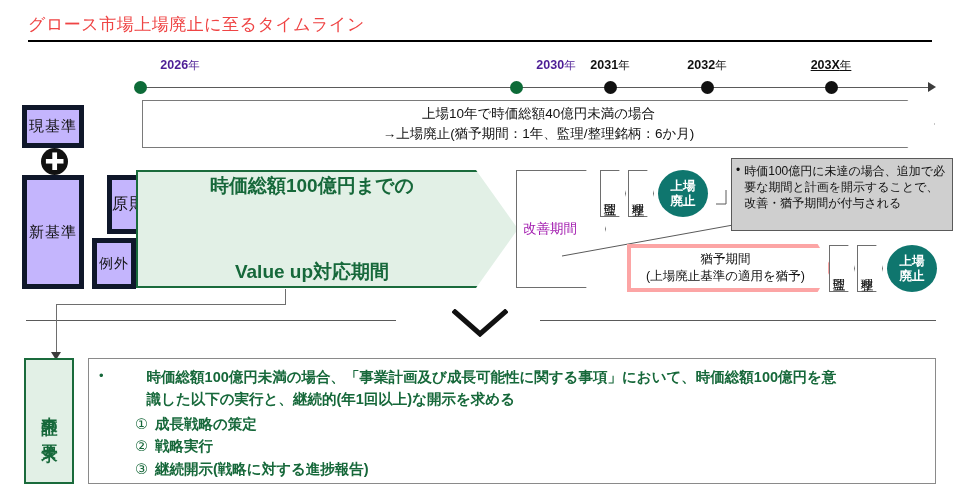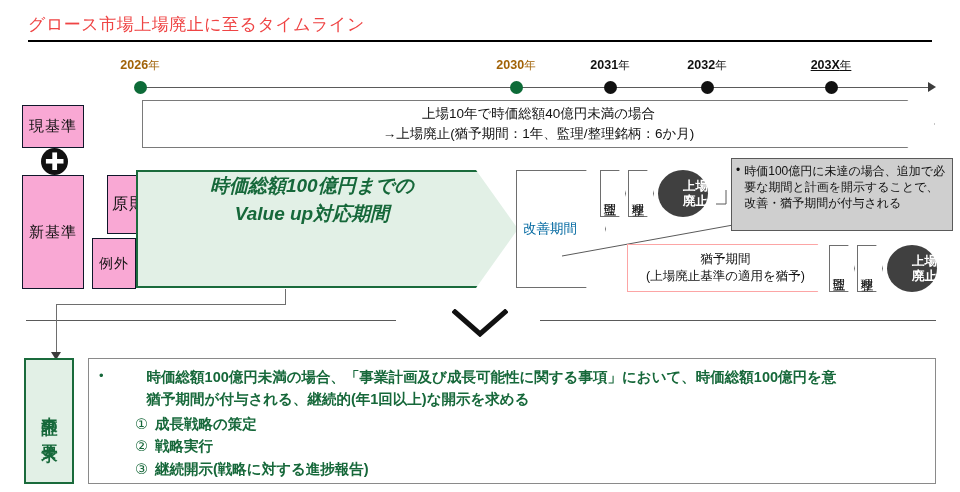--- a/index.html
+++ b/index.html
@@ -23,26 +23,26 @@
   .tl-arrow{
     left:928px;top:82px;width:0;height:0;
     border-left:8px solid #3c3c3c;border-top:5px solid transparent;border-bottom:5px solid transparent;
   }
   .tl-dot{width:13px;height:13px;border-radius:50%;top:81px;background:#111;}
   .tl-dot.green{background:#0d6b38;}
   .tl-label{
     top:58px;font-size:12.5px;font-weight:bold;color:#111;white-space:nowrap;
     transform:translateX(-50%);text-align:center;
   }
-  .tl-label.green{color:#a16207;}
+  .tl-label.green{color:#4c1d95;margin-left:40px;}
   .tl-label .suffix{font-weight:normal;font-size:11.5px;}
 
   
   .side-box{
-    border:1px solid #0f172a;background:#f9a8d4;
+    border:5px solid #0f172a;background:#c4b5fd;
     display:flex;align-items:center;justify-content:center;
     font-size:15px;color:#111;letter-spacing:1px;
   }
   #cur-std{left:22px;top:105px;width:62px;height:43px;}
   #new-std{left:22px;top:175px;width:62px;height:114px;}
   #principle{left:107px;top:175px;width:44px;height:59px;font-size:16px;}
   #exception{left:92px;top:238px;width:44px;height:51px;font-size:14px;}
   #plus-badge{
     left:41px;top:148px;width:27px;height:27px;border-radius:50%;
     background:#111;color:#fff;display:flex;align-items:center;justify-content:center;
@@ -56,60 +56,60 @@
     clip-path:polygon(0 0, 96.5% 0, 100% 50%, 96.5% 100%, 0 100%);
     display:flex;flex-direction:column;align-items:center;justify-content:center;
   }
   #banner .ln{font-size:13.5px;color:#111;line-height:1.5;white-space:nowrap;}
 
   
   #valueup{
     left:136px;top:170px;width:382px;height:118px;
     background:#e2f0e6;border:2px solid #1a6b3c;
     clip-path:polygon(0 0, 89% 0, 100% 50%, 89% 100%, 0 100%);
-    display:flex;flex-direction:column;align-items:center;justify-content:flex-start;font-style:italic;
+    display:flex;flex-direction:column;align-items:center;justify-content:space-between;
   }
   #valueup .ln{
     font-size:19px;font-weight:bold;color:#16683a;line-height:1.45;white-space:nowrap;
     margin-right:30px;
   }
 
   
   #improve{
     left:516px;top:170px;width:90px;height:118px;
     background:#fff;border:1px solid #6e6e6e;
     clip-path:polygon(0 0, 78% 0, 100% 50%, 78% 100%, 0 100%);
     display:flex;align-items:center;justify-content:flex-start;
   }
-  #improve .ln{font-size:13.5px;color:#0369a1;padding-left:6px;white-space:nowrap;}
+  #improve .ln{font-size:13.5px;color:#a21caf;padding-left:6px;white-space:nowrap;}
 
   
   #grace{
     left:627px;top:244px;width:205px;height:48px;
-    background:#fff;border:1px solid #fca5a5;
+    background:#fff;border:4px solid #fca5a5;
     clip-path:polygon(0 0, 93% 0, 100% 50%, 93% 100%, 0 100%);
     display:flex;flex-direction:column;align-items:center;justify-content:center;
   }
   #grace .ln{font-size:12.5px;color:#111;line-height:1.35;white-space:nowrap;margin-right:8px;}
 
   
   .tag{
     background:#fff;border:1px solid #6e6e6e;width:26px;height:47px;
     clip-path:polygon(0 0, 74% 0, 100% 50%, 74% 100%, 0 100%);
     display:flex;align-items:center;justify-content:flex-start;
   }
   .tag span{
     font-size:12.5px;color:#111;line-height:1.12;padding-left:2px;
     writing-mode:vertical-rl;text-orientation:upright;letter-spacing:0px;
   }
 
   
   .delist{
-    background:#404040;border-radius:50%;width:50px;height:47px;
-    display:flex;flex-direction:column;align-items:flex-end;justify-content:center;
+    background:#0f766e;border-radius:50%;width:50px;height:47px;
+    display:flex;flex-direction:column;align-items:center;justify-content:center;
   }
   .delist .ln{font-size:12.5px;font-weight:bold;color:#fff;line-height:1.18;white-space:nowrap;}
 
   
   #callout{
     left:731px;top:158px;width:222px;height:73px;
     background:#cfcfcf;border:1px solid #5a5a5a;
     padding:4px 6px 4px 4px;
   }
   #callout .row{display:flex;gap:4px;}
@@ -261,21 +261,21 @@
   <div class="abs" id="conn-arrow"></div>
 
   <div class="abs" id="tse-label">
     <span>東証の要求</span>
   </div>
   <div class="abs" id="req-box">
     <div class="lead">
       <div class="bullet">•</div>
       <div>
         <div class="lead-txt">時価総額100億円未満の場合、「事業計画及び成長可能性に関する事項」において、時価総額100億円を意</div>
-        <div class="lead-txt">猶予期間が付与される、継続的(年1回以上)な開示を求める</div>
+        <div class="lead-txt">識した以下の実行と、継続的(年1回以上)な開示を求める</div>
       </div>
     </div>
     <ol id="req-items">
         <li>
           <span class="num">①</span>
           <span>成長戦略の策定</span>
         </li>
         <li>
           <span class="num">②</span>
           <span>戦略実行</span>

